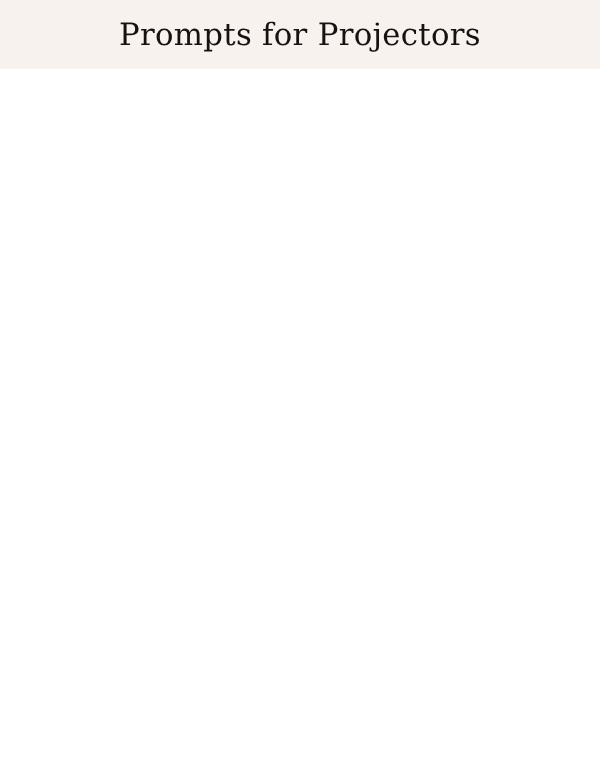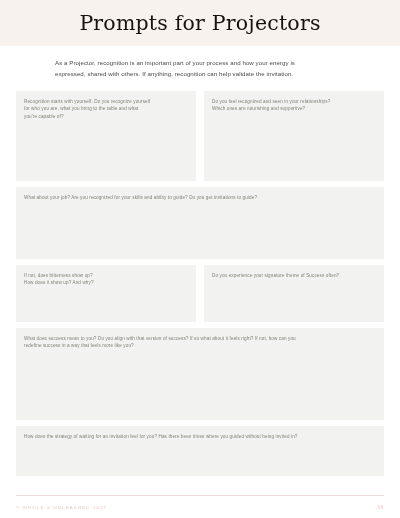--- a/index.html
+++ b/index.html
@@ -14,21 +14,20 @@
     background: #ffffff;
     overflow: hidden;
   }
 
   .page {
     position: relative;
     width: 400px;
     height: 518px;
     background: #ffffff;
     display: flex;
-    flex-direction: column;
   }
 
   
   .header-band {
     width: 100%;
     height: 46px;
     background: #f8f2ef;
     display: flex;
     align-items: center;
     justify-content: center;

